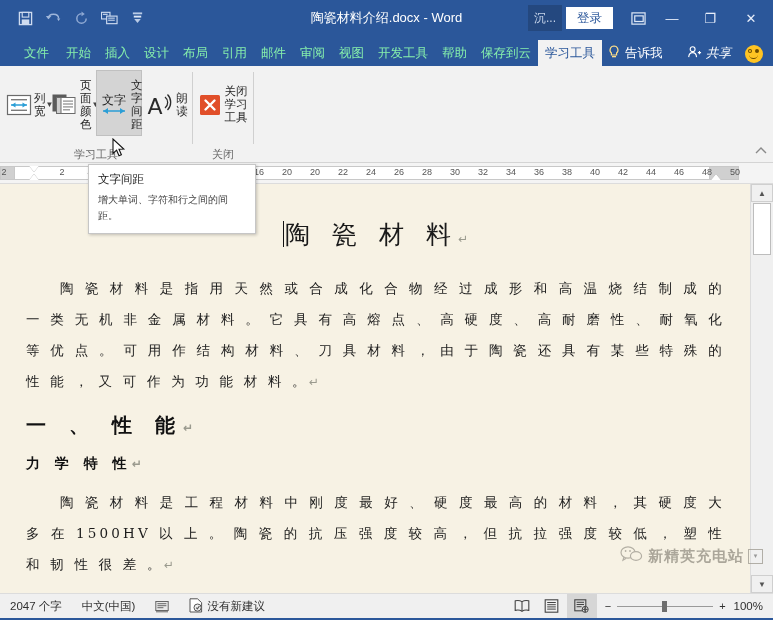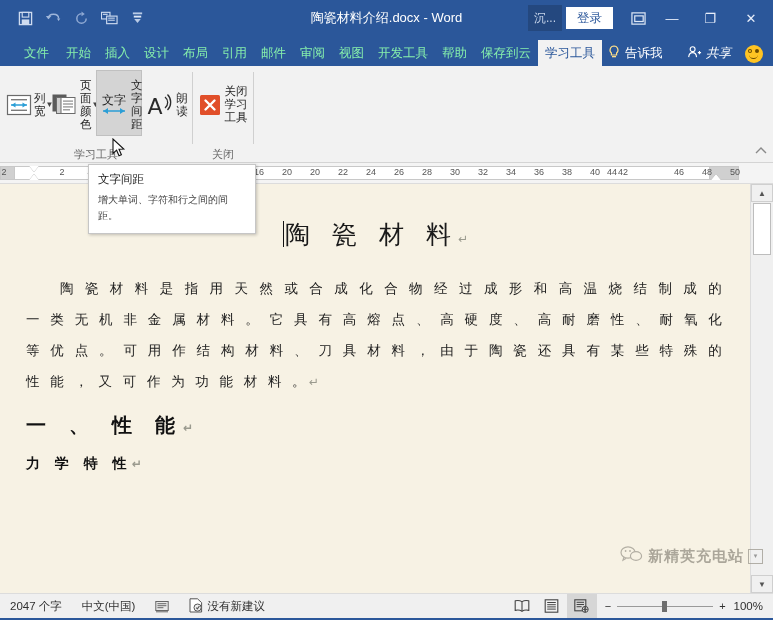--- a/index.html
+++ b/index.html
@@ -303,21 +303,21 @@
     <div class="rnum" style="left:371px">24</div>
     <div class="rnum" style="left:399px">26</div>
     <div class="rnum" style="left:427px">28</div>
     <div class="rnum" style="left:455px">30</div>
     <div class="rnum" style="left:483px">32</div>
     <div class="rnum" style="left:511px">34</div>
     <div class="rnum" style="left:539px">36</div>
     <div class="rnum" style="left:567px">38</div>
     <div class="rnum" style="left:595px">40</div>
     <div class="rnum" style="left:623px">42</div>
-    <div class="rnum" style="left:612px">44</div>
+    <div class="rnum" style="left:651px">44</div>
     <div class="rnum" style="left:679px">46</div>
     <div class="rnum" style="left:707px">48</div>
     <div class="rnum" style="left:735px">50</div>
 
     <div class="indent-top" style="left:29px;top:3px"></div>
     <div class="indent-bot" style="left:29px;top:11px"></div>
     <div class="indent-bot" style="left:711px;top:11px"></div>
   </div>
 
   <div class="docwrap">
@@ -325,20 +325,21 @@
       <div class="page-inner">
 
         <div class="doc-title"><span class="caret"></span><span>陶 瓷 材 料</span><span class="pilcrow">↵</span></div>
 
         <p class="para ind"><span>陶 瓷 材 料 是 指 用 天 然 或 合 成 化 合 物 经 过 成 形 和 高 温 烧 结 制 成 的 一 类 无 机 非 金 属 材 料 。 它 具 有 高 熔 点 、 高 硬 度 、 高 耐 磨 性 、 耐 氧 化 等 优 点 。 可 用 作 结 构 材 料 、 刀 具 材 料 ， 由 于 陶 瓷 还 具 有 某 些 特 殊 的 性 能 ， 又 可 作 为 功 能 材 料 。</span><span class="pilcrow">↵</span></p>
 
         <div class="h1"><span>一 、 性 能</span><span class="pilcrow">↵</span></div>
 
         <div class="h2"><span>力 学 特 性</span><span class="pilcrow">↵</span></div>
 
+        <p class="para ind"><span>陶 瓷 材 料 是 工 程 材 料 中 刚 度 最 好 、 硬 度 最 高 的 材 料 ， 其 硬 度 大 多 在 1500HV 以 上 。 陶 瓷 的 抗 压 强 度 较 高 ， 但 抗 拉 强 度 较 低 ， 塑 性 和 韧 性 很 差 。</span><span class="pilcrow">↵</span></p>
 
       </div>
     </div>
 
     <div class="vscroll">
       <div class="vs-btn">▲</div>
       <div class="vs-thumb"></div>
       <div class="vs-btn vs-down">▼</div>
     </div>
 

